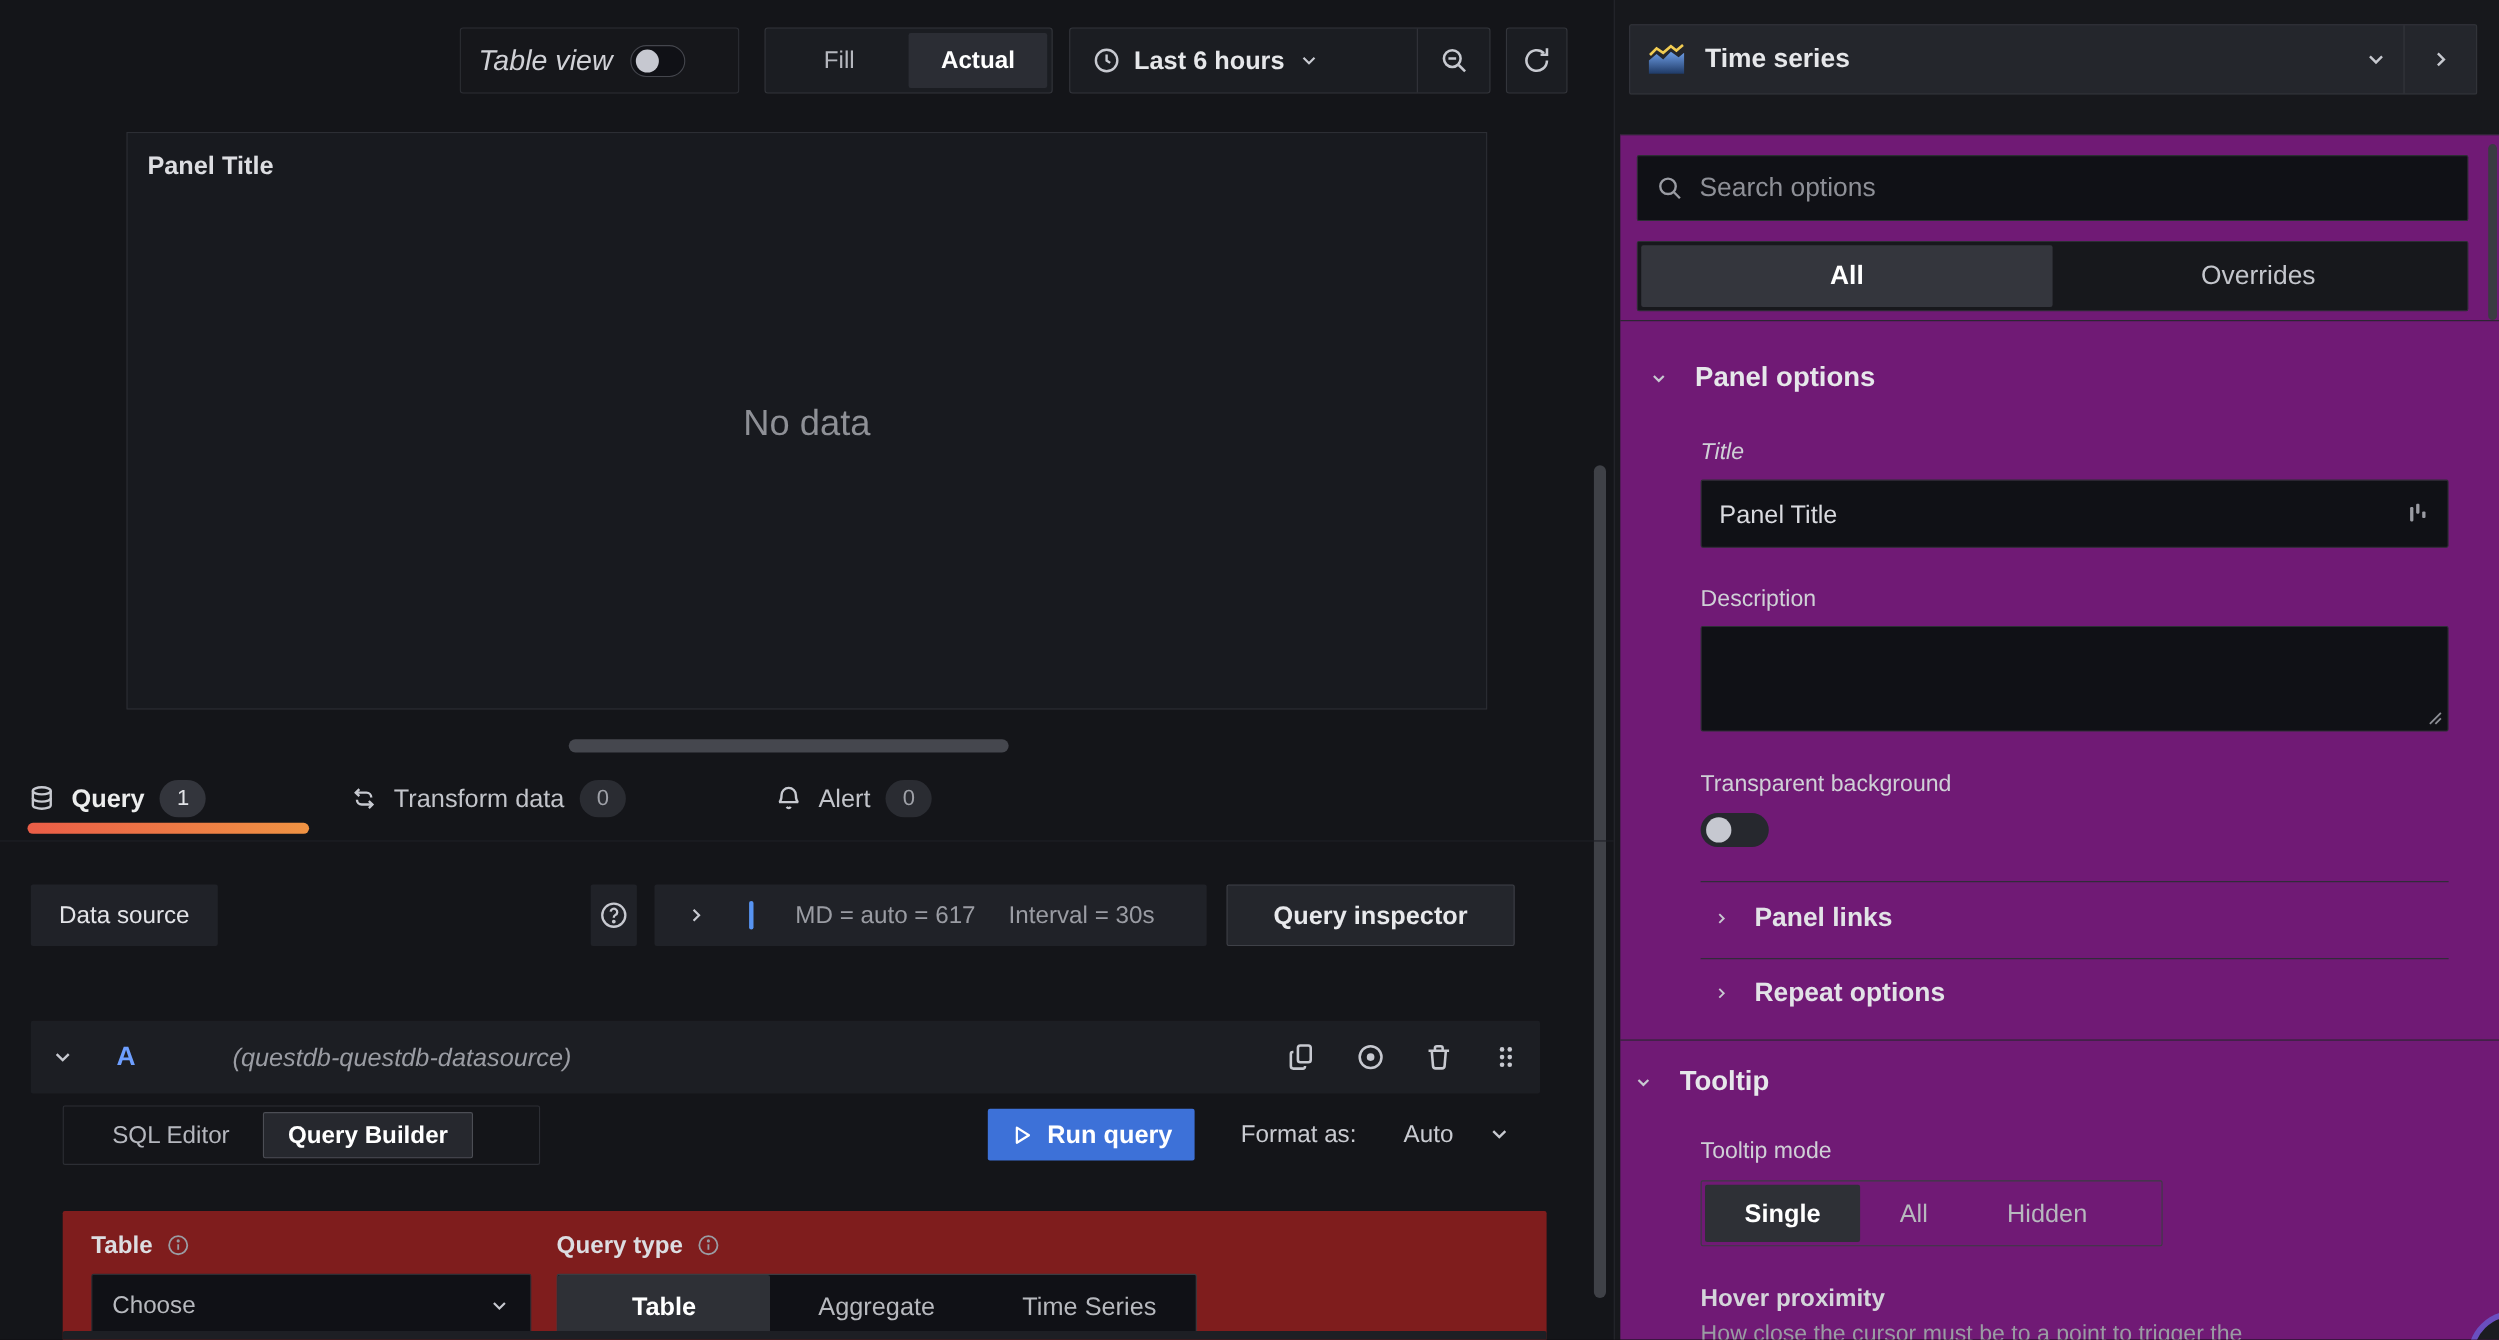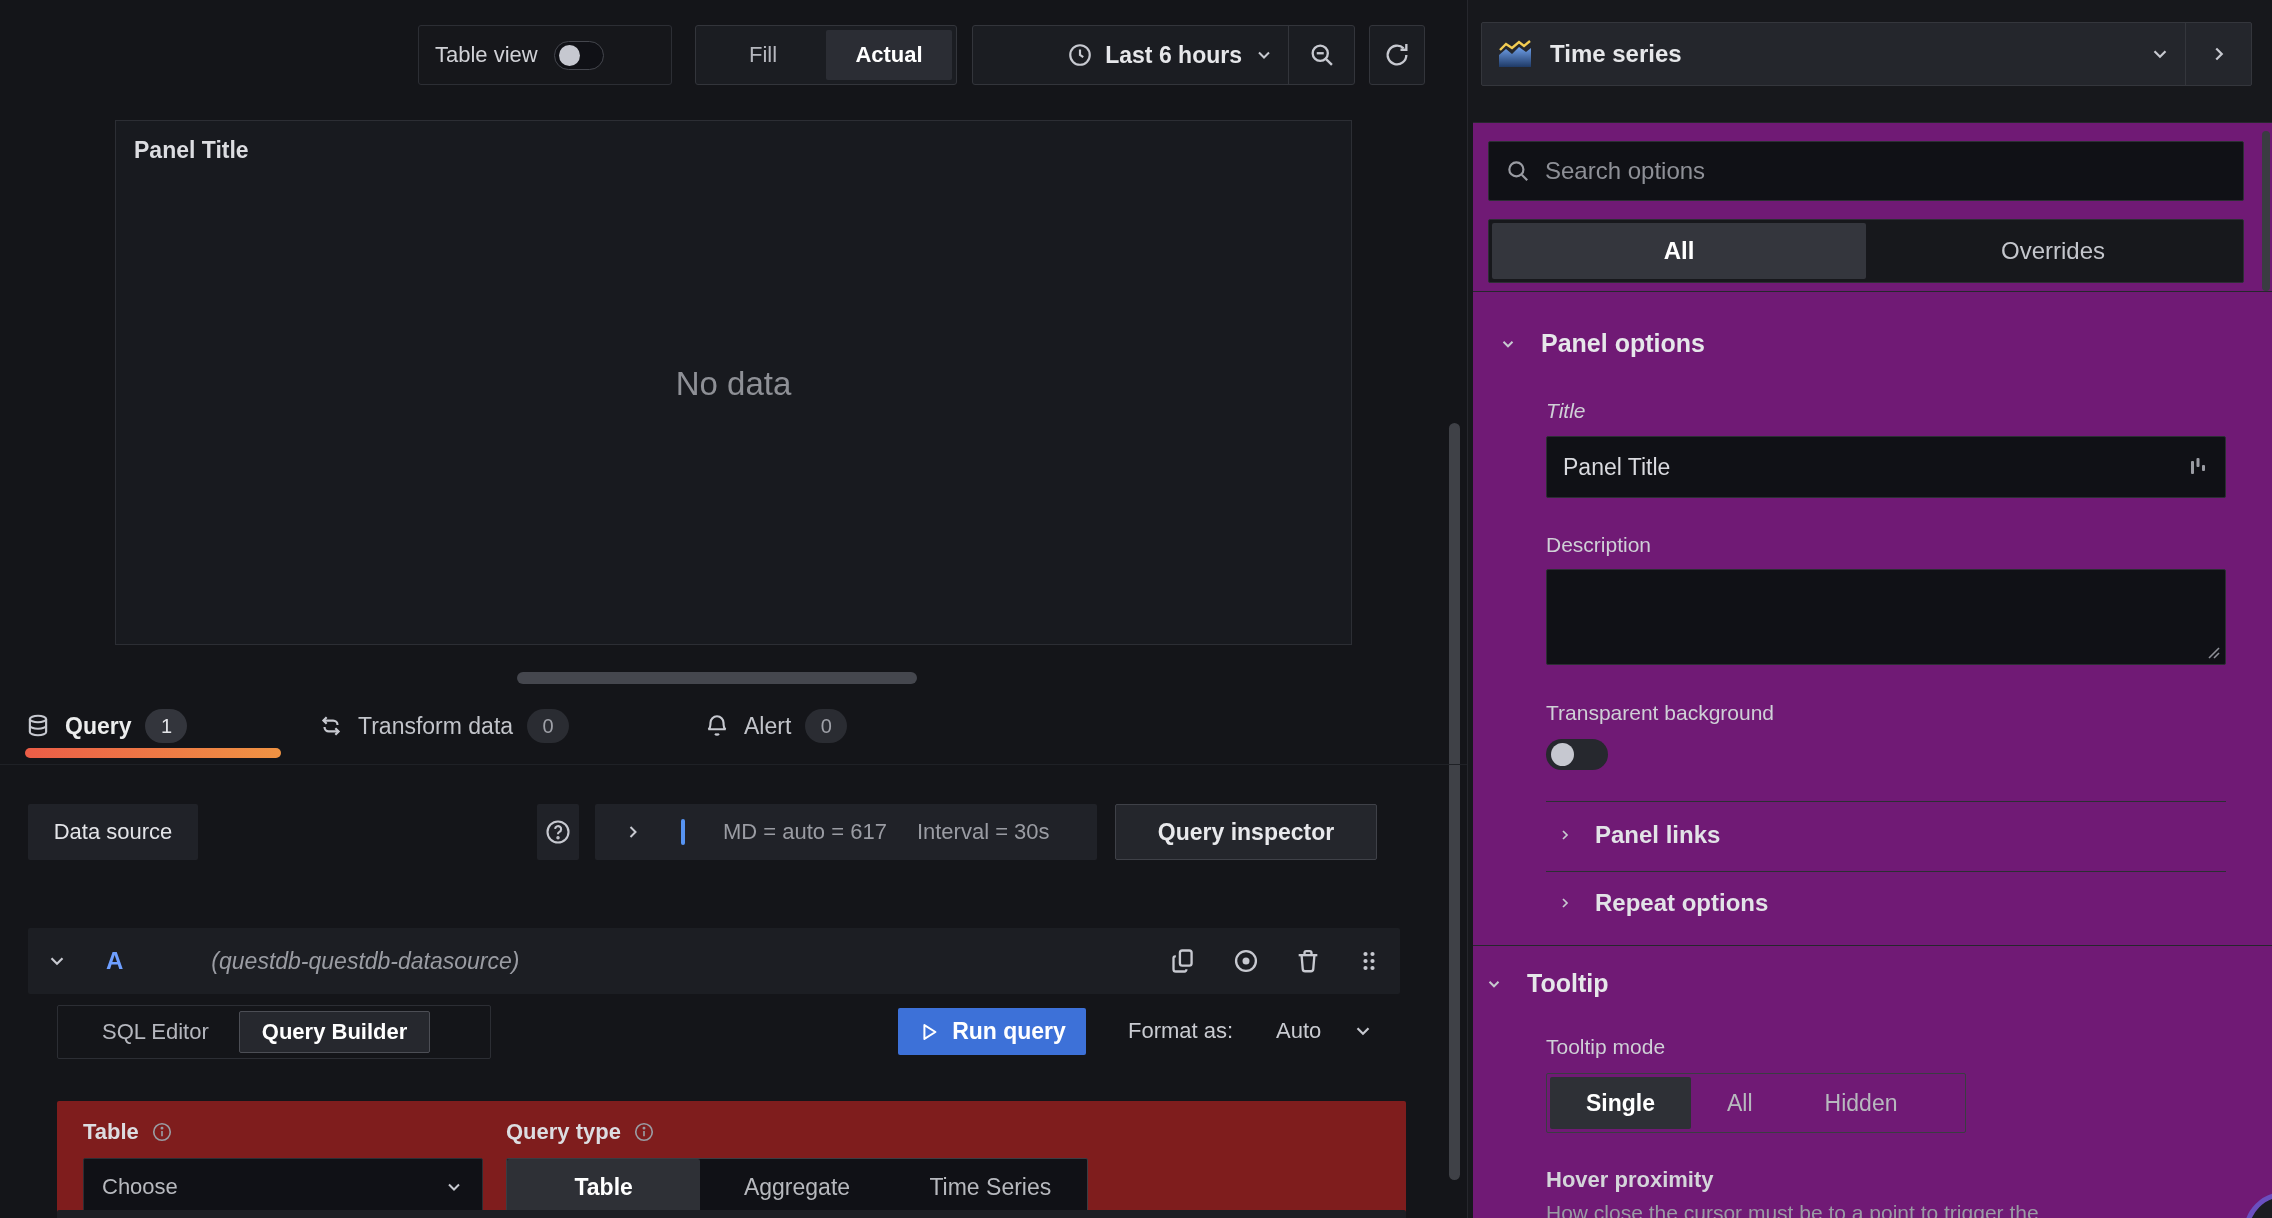--- a/index.html
+++ b/index.html
@@ -9,28 +9,28 @@
     background: #141519; overflow: hidden;
     font-family: "Liberation Sans", sans-serif;
     color: #d8d9dd;
   }
   .abs { position: absolute; }
   .flex { display: flex; align-items: center; }
   svg { display: block; }
 
   
   .tv-box { left:418px; top:25px; width:254px; height:60px; border:1px solid #2c2e34; border-radius:3px; background:#16171b; padding:0 16px; gap:16px; }
-  .tv-label { font-size:22px; color:#d0d1d6; }
+  .tv-label { font-size:26px; color:#d0d1d6;font-style:italic; }
   .toggle { width:50px; height:29px; border-radius:15px; background:#101116; border:1px solid #44464d; position:relative; }
   .toggle .knob { position:absolute; left:4px; top:3px; width:21px; height:21px; border-radius:50%; background:#c6c8d0; }
   .seg-fill { left:695px; top:25px; width:262px; height:60px; background:#1b1d22; border:1px solid #33353b; border-radius:3px; padding:4px; }
   .seg-fill .opt { flex:1; height:100%; display:flex; align-items:center; justify-content:center; font-size:22px; color:#b5b7be; }
   .seg-fill .opt.sel { background:#2b2d34; border-radius:2px; color:#ffffff; font-weight:bold; }
   .timepicker { left:972px; top:25px; width:383px; height:60px; background:#1b1d22; border:1px solid #33353b; border-radius:3px; }
-  .tp-main { flex:1; height:100%; padding:0 14px 0 20px; gap:12px;justify-content:flex-end; }
+  .tp-main { flex:1; height:100%; padding:0 14px 0 20px; gap:12px; }
   .tp-label { font-size:23px; font-weight:bold; color:#e6e7ea; }
   .tp-zoom { width:66px; height:100%; border-left:1px solid #33353b; display:flex; align-items:center; justify-content:center; }
   .refresh-btn { left:1369px; top:25px; width:56px; height:60px; background:#1b1d22; border:1px solid #33353b; border-radius:3px; display:flex; align-items:center; justify-content:center; }
 
   
   .panel { left:115px; top:120px; width:1237px; height:525px; background:#181a1f; border:1px solid #2c2e34; }
   .panel-title { position:absolute; left:18px; top:16px; font-size:23px; font-weight:bold; color:#dcdde1; }
   .no-data { position:absolute; left:0; right:0; top:244px; text-align:center; font-size:33px; color:#8e9096; }
   .hscroll { left:517px; top:672px; width:400px; height:12px; border-radius:6px; background:#45474e; }
   .vscroll { left:1449px; top:423px; width:11px; height:757px; border-radius:6px; background:#3f4147; }

